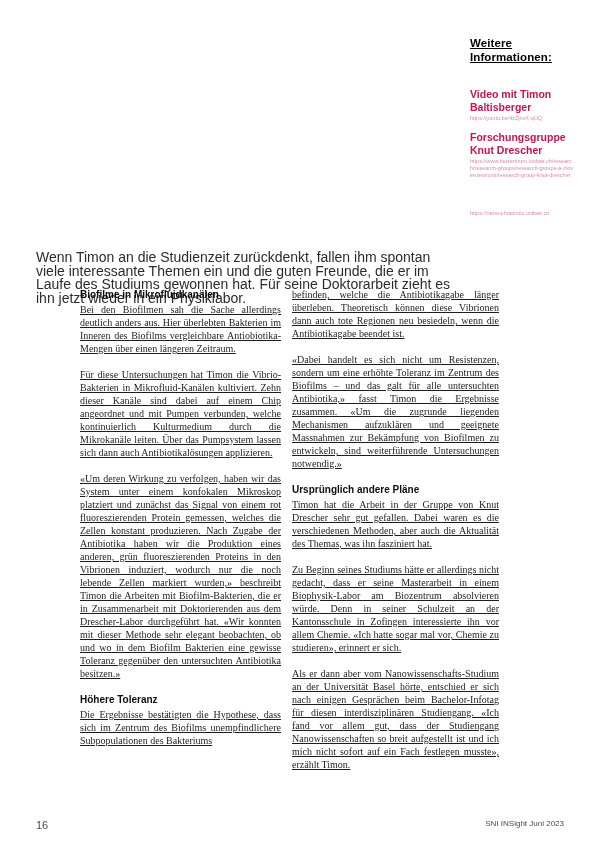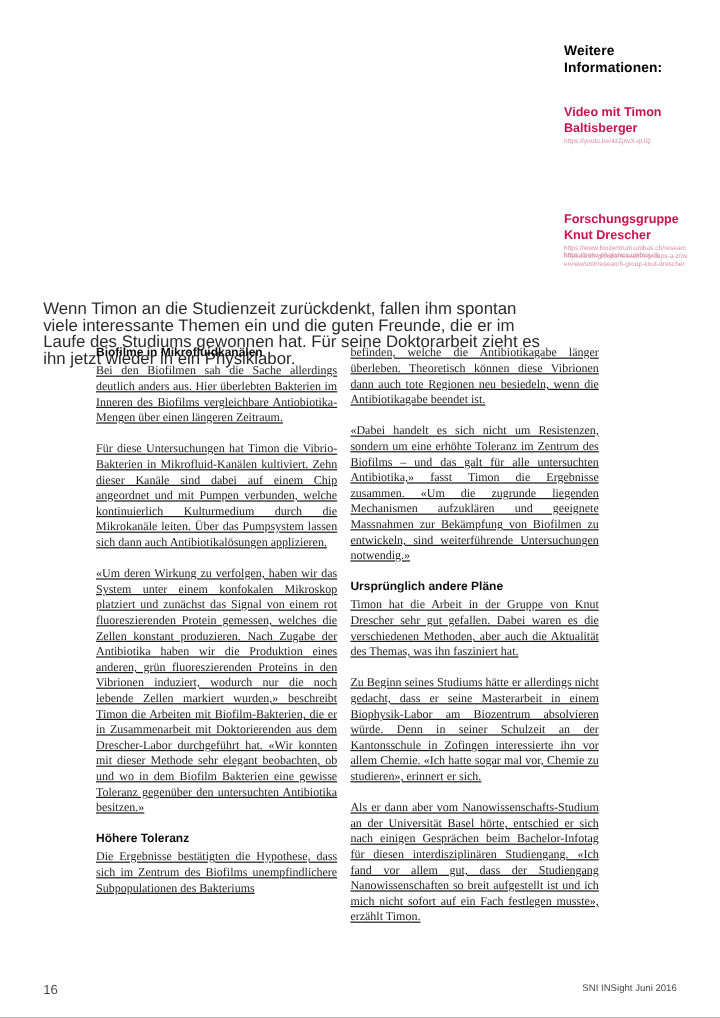--- a/index.html
+++ b/index.html
@@ -9,34 +9,34 @@
     background:#ffffff;
     overflow:hidden;
     font-family:"Liberation Sans", sans-serif;
     -webkit-font-smoothing:antialiased;
   }
 
   
   .sidebar{position:absolute;left:470px;top:36px;width:104px;}
   .sidebar-title{
     font-size:11.5px;font-weight:bold;color:#000;
-    line-height:14px;letter-spacing:.1px;
+    line-height:14px;letter-spacing:.1px;text-decoration:underline;
   }
   .side-link{position:absolute;left:0;width:104px;}
   .side-link .lbl{
     font-size:10.5px;font-weight:bold;color:#cc1150;
     line-height:12.5px;cursor:pointer;
   }
   .side-link .url{
     margin-top:2px;
     font-size:5.5px;line-height:7px;color:#d98ca3;
     word-break:break-all;cursor:pointer;
   }
   .link-1{top:52px;}
-  .link-2{top:95px;margin-top:46px;}
+  .link-2{top:95px;}
   .link-3{top:172px;}
 
   
   .intro{
     position:absolute;left:36px;top:251px;width:426px;
     font-size:14px;line-height:13.5px;color:#2b2b2b;
   }
 
   
   .col{position:absolute;top:288px;margin-left:44px;}
@@ -102,15 +102,15 @@
   <div class="col col-right">
     <p class="body-p">befinden, welche die Antibiotikagabe länger überleben. Theoretisch können diese Vibrionen dann auch tote Regionen neu besiedeln, wenn die Antibiotikagabe beendet ist.</p>
     <p class="body-p">«Dabei handelt es sich nicht um Resistenzen, sondern um eine erhöhte Toleranz im Zentrum des Biofilms – und das galt für alle untersuchten Antibiotika,» fasst Timon die Ergebnisse zusammen. «Um die zugrunde liegenden Mechanismen aufzuklären und geeignete Massnahmen zur Bekämpfung von Biofilmen zu entwickeln, sind weiterführende Untersuchungen notwendig.»</p>
     <h3 class="body-h">Ursprünglich andere Pläne</h3>
     <p class="body-p">Timon hat die Arbeit in der Gruppe von Knut Drescher sehr gut gefallen. Dabei waren es die verschiedenen Methoden, aber auch die Aktualität des Themas, was ihn fasziniert hat.</p>
     <p class="body-p">Zu Beginn seines Studiums hätte er allerdings nicht gedacht, dass er seine Masterarbeit in einem Biophysik-Labor am Biozentrum absolvieren würde. Denn in seiner Schulzeit an der Kantonsschule in Zofingen interessierte ihn vor allem Chemie. «Ich hatte sogar mal vor, Chemie zu studieren», erinnert er sich.</p>
     <p class="body-p">Als er dann aber vom Nanowissenschafts-Studium an der Universität Basel hörte, entschied er sich nach einigen Gesprächen beim Bachelor-Infotag für diesen interdisziplinären Studiengang. «Ich fand vor allem gut, dass der Studiengang Nanowissenschaften so breit aufgestellt ist und ich mich nicht sofort auf ein Fach festlegen musste», erzählt Timon.</p>
   </div>
 
   <div class="footer-left">16</div>
-  <div class="footer-right">SNI INSight Juni 2016</div>
+  <div class="footer-right">SNI INSight Juni 2023</div>
 
 </div>
 
 </body></html>

